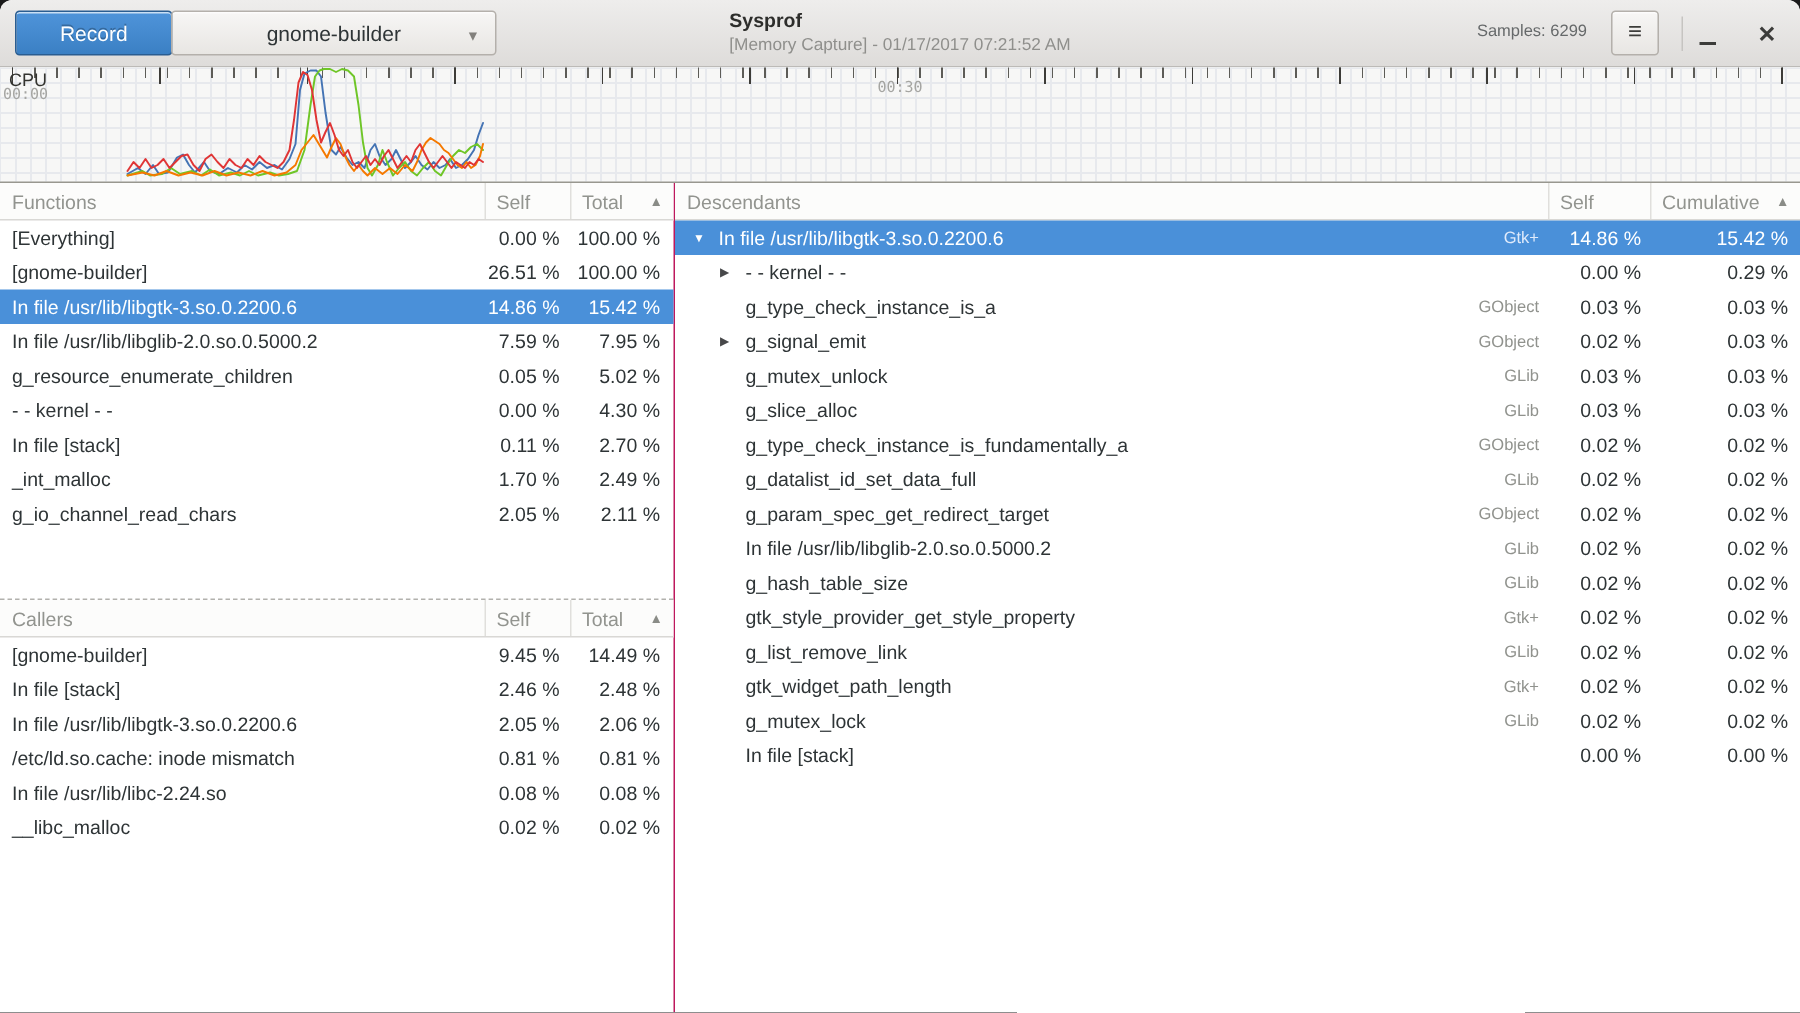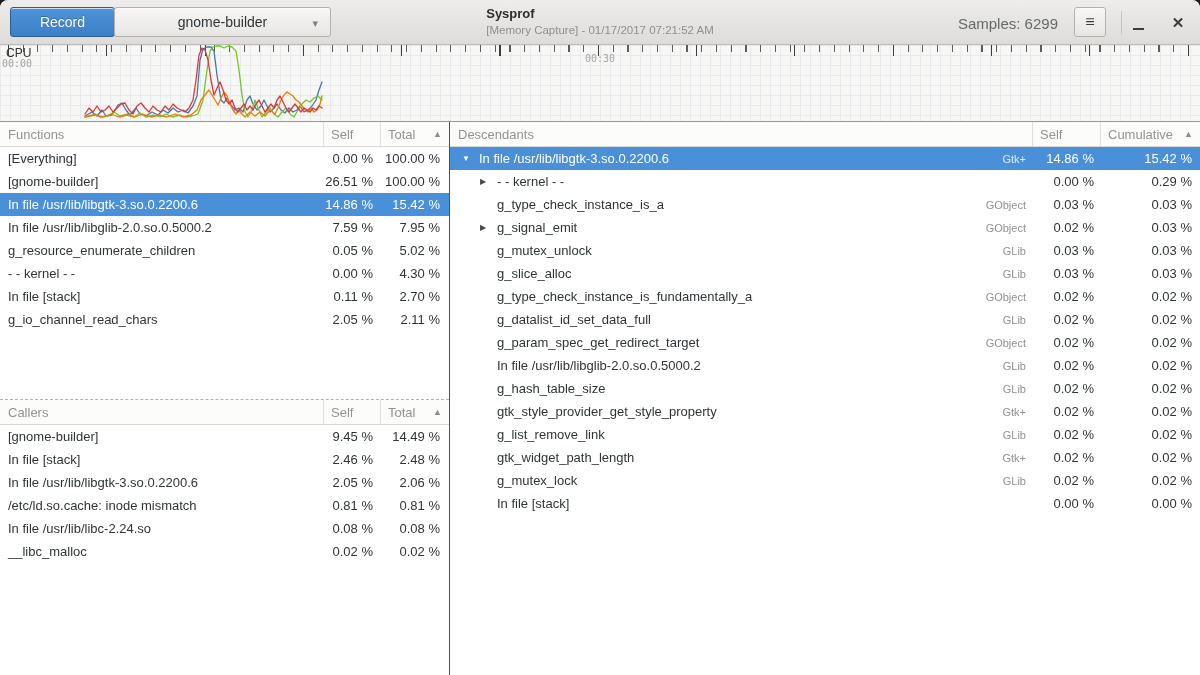--- a/index.html
+++ b/index.html
@@ -13,21 +13,21 @@
   .btn{position:absolute;top:7px;height:30px;border-radius:3px;border:1px solid #b4b0ab;
        background:linear-gradient(#f7f6f5,#e8e6e3);box-shadow:inset 0 1px rgba(255,255,255,.7);
        display:flex;align-items:center;justify-content:center;font-size:14px;color:#2e3436;cursor:pointer;}
   .record-btn{left:10px;width:105px;background:linear-gradient(#4f94da,#3b80c4);
               border-color:#2a5d91;color:#ffffff;text-shadow:0 -1px rgba(0,0,0,.25);}
   .proc-btn{left:114px;width:217px;}
   .proc-btn .arrow{position:absolute;right:12px;top:9px;font-size:11px;color:#82807c;}
   .titlebox{position:absolute;left:50%;top:6px;transform:translateX(-50%);text-align:left;white-space:nowrap;}
   .title{font-size:13px;font-weight:bold;color:#2d2d2b;}
   .subtitle{font-size:11.5px;color:#8f8f8c;margin-top:3px;}
-  .samples{position:absolute;right:142px;top:15px;font-size:15px;color:#66696a;}
+  .samples{position:absolute;right:142px;top:15px;font-size:11px;color:#66696a;}
   .menu-btn{left:1074px;width:32px;font-size:16px;font-weight:bold;color:#3c3c3a;}
   .hsep{position:absolute;left:1121px;top:11px;width:1px;height:23px;background:#c6c4c1;}
   .winctl{position:absolute;top:0;width:30px;height:45px;display:flex;align-items:center;
           justify-content:center;color:#3c3c3a;cursor:pointer;}
   .min-ctl{left:1123px;}
   .min-bar{width:11px;height:2px;background:#3c3c3a;margin-top:13px;}
   .close-ctl{left:1163px;font-size:15px;font-weight:bold;}
   
   .graph{position:absolute;top:45px;left:0;width:1200px;height:77px;
          background-color:#f7f7f6;border-bottom:1px solid #98978f;
@@ -151,20 +151,25 @@
             <span class="cname">- - kernel - -</span>
             <span class="cnum cself">0.00 %</span>
             <span class="cnum ctotal">4.30 %</span>
           </div>
           <div class="trow">
             <span class="cname">In file [stack]</span>
             <span class="cnum cself">0.11 %</span>
             <span class="cnum ctotal">2.70 %</span>
           </div>
           <div class="trow">
+            <span class="cname">_int_malloc</span>
+            <span class="cnum cself">1.70 %</span>
+            <span class="cnum ctotal">2.49 %</span>
+          </div>
+          <div class="trow">
             <span class="cname">g_io_channel_read_chars</span>
             <span class="cnum cself">2.05 %</span>
             <span class="cnum ctotal">2.11 %</span>
           </div>
         </div>
     </div>
     <div class="splitter"></div>
     <div class="callers-table">
       <div class="thead">
         <span class="hname">Callers</span>

